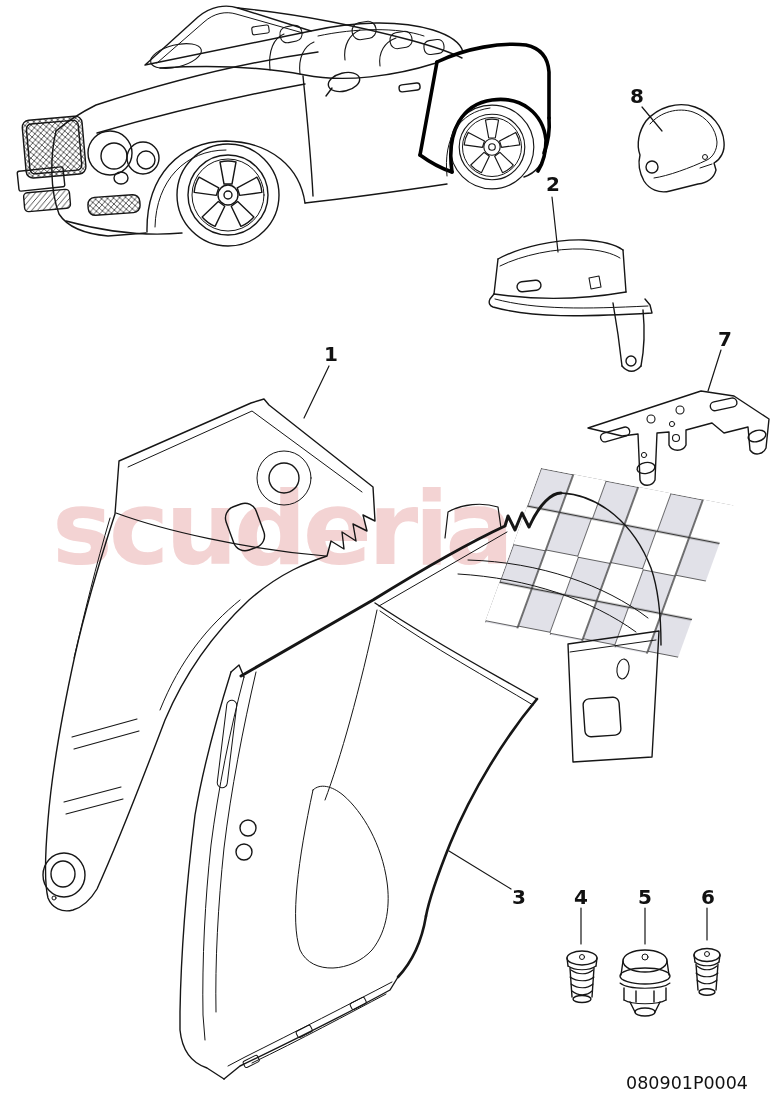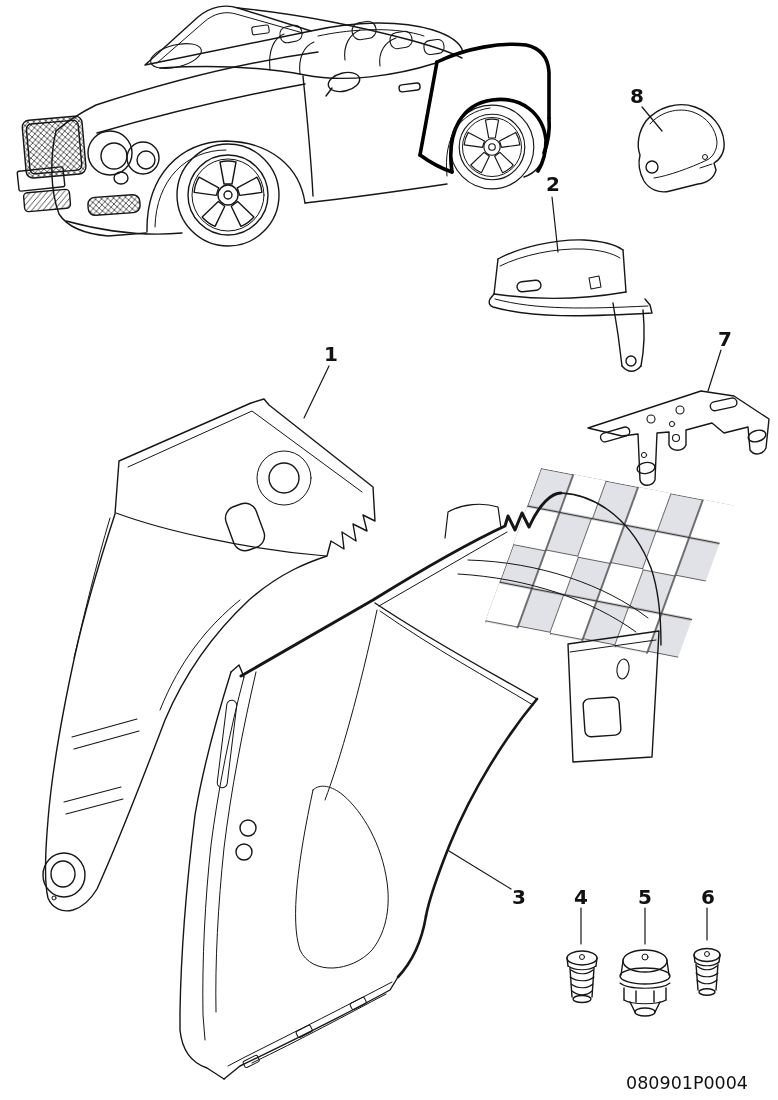--- a/index.html
+++ b/index.html
@@ -22,20 +22,21 @@
   }
   svg.art{position:absolute;left:0;top:0;}
   .callout{font-weight:bold;font-size:20px;fill:#111;}
   .code{font-size:17.5px;fill:#111;}
 </style>
 </head>
 <body>
 
 <div class="stage">
 
+  <div class="wm-brand">scuderia</div>
 
   <svg class="art" width="778" height="1100" viewBox="0 0 778 1100" fill="none" stroke="#161616" stroke-width="1.4" stroke-linecap="round" stroke-linejoin="round">
 
     <defs>
       <pattern id="mesh" width="6" height="6" patternUnits="userSpaceOnUse">
         <path d="M0,0 L6,6 M6,0 L0,6" stroke="#161616" stroke-width="0.7"></path>
       </pattern>
       <pattern id="hatch" width="6" height="6" patternUnits="userSpaceOnUse">
         <path d="M6,0 L0,6" stroke="#161616" stroke-width="0.8"></path>
       </pattern>

